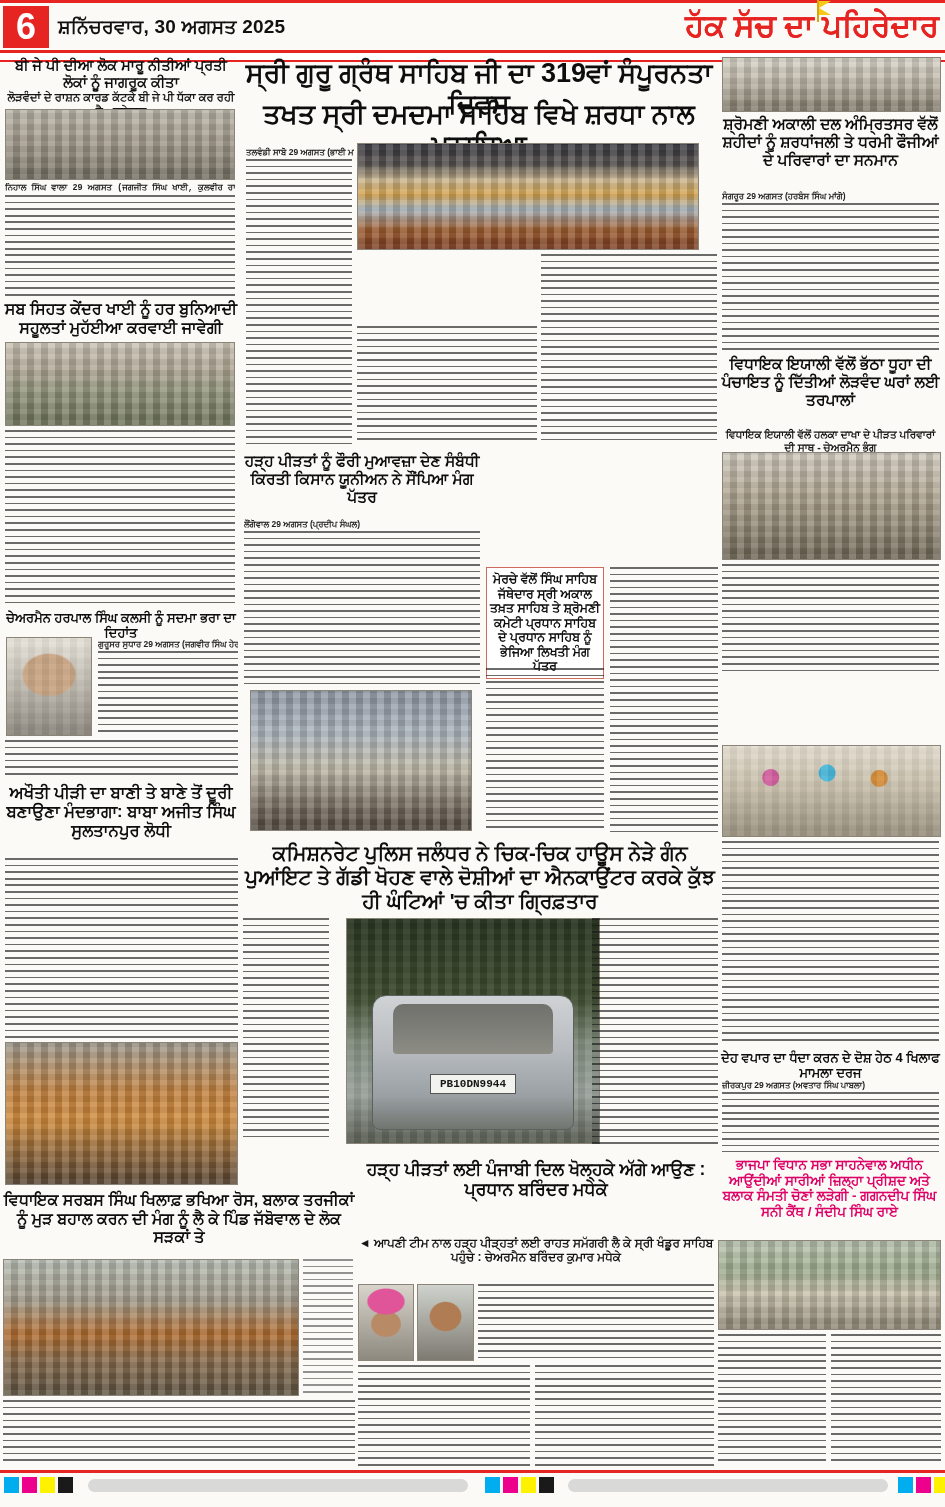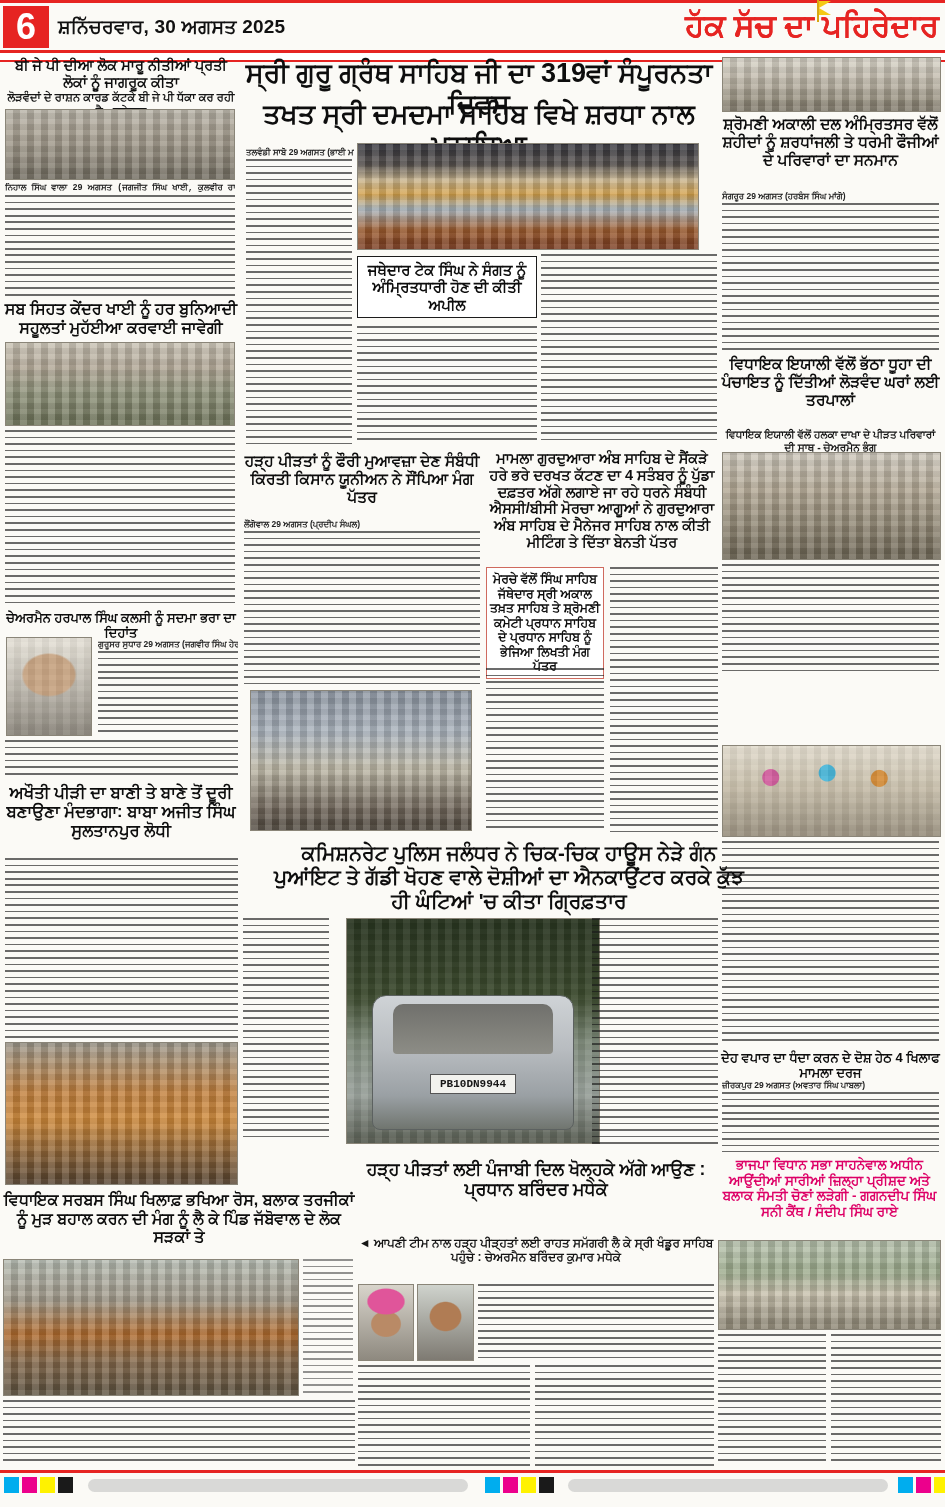--- a/index.html
+++ b/index.html
@@ -105,38 +105,36 @@
   <div class="abs sim" style="left:3px;top:1400px;width:352px;height:66px;"></div>
 
   <div class="abs hl" style="left:244px;top:58px;width:470px;font-size:27px;">ਸ੍ਰੀ ਗੁਰੂ ਗ੍ਰੰਥ ਸਾਹਿਬ ਜੀ ਦਾ 319ਵਾਂ ਸੰਪੂਰਨਤਾ ਦਿਵਸ</div>
   <div class="abs hl" style="left:244px;top:99px;width:470px;font-size:27px;">ਤਖਤ ਸ੍ਰੀ ਦਮਦਮਾ ਸਾਹਿਬ ਵਿਖੇ ਸ਼ਰਧਾ ਨਾਲ ਮਨਾਇਆ</div>
   <div class="abs dl" style="left:246px;top:147px;width:108px;">ਤਲਵੰਡੀ ਸਾਬੋ 29 ਅਗਸਤ (ਭਾਈ ਮਾਨ ਸਿੰਘ)</div>
   <div class="abs sim" style="left:246px;top:159px;width:106px;height:286px;"></div>
   <div class="ph" style="left:357px;top:143px;width:342px;height:107px;
        background:linear-gradient(180deg,#34343c 0%,#57524e 20%,#c8b48e 34%,#d4a14a 48%,#a7b4bd 62%,#9e5c2e 82%,#77391f 100%);">
       <div class="tex"></div>
     </div>
-  <div class="abs boxhl hl" style="left:357px;top:256px;width:180px;font-size:15px;">ਜਥੇਦਾਰ ਟੇਕ ਸਿੰਘ ਨੇ ਸੰਗਤ ਨੂੰ ਅੰਮ੍ਰਿਤਧਾਰੀ ਹੋਣ ਦੀ ਕੀਤੀ ਅਪੀਲ</div>
   <div class="abs sim" style="left:357px;top:326px;width:180px;height:119px;"></div>
   <div class="abs sim" style="left:541px;top:254px;width:176px;height:191px;"></div>
 
   <div class="abs hl" style="left:243px;top:452px;width:238px;font-size:15.5px;">ਹੜ੍ਹ ਪੀੜਤਾਂ ਨੂੰ ਫੌਰੀ ਮੁਆਵਜ਼ਾ ਦੇਣ ਸੰਬੰਧੀ ਕਿਰਤੀ ਕਿਸਾਨ ਯੂਨੀਅਨ ਨੇ ਸੌਂਪਿਆ ਮੰਗ ਪੱਤਰ</div>
   <div class="abs dl" style="left:244px;top:519px;width:236px;">ਲੌਂਗੋਵਾਲ 29 ਅਗਸਤ (ਪ੍ਰਦੀਪ ਸੰਘਲ)</div>
   <div class="abs sim" style="left:244px;top:531px;width:236px;height:155px;"></div>
   <div class="ph" style="left:250px;top:690px;width:222px;height:141px;
        background:linear-gradient(180deg,#8d96a2 0%,#aab3bd 30%,#c0bba9 55%,#70665a 85%,#4e473d 100%);">
       <div class="tex"></div>
     </div>
 
-  <div class="abs hl" style="left:486px;top:450px;width:232px;font-size:14.5px;">ਮਾਮਲਾ ਗੁਰਦੁਆਰਾ ਅੰਬ ਸਾਹਿਬ ਦੇ ਸੈਂਕੜੇ ਹਰੇ ਭਰੇ ਦਰਖਤ ਕੱਟਣ ਦਾ 4 ਸਤੰਬਰ ਨੂੰ ਪੁੱਡਾ ਦਫ਼ਤਰ ਅੱਗੇ ਲਗਾਏ ਜਾ ਰਹੇ ਧਰਨੇ ਸੰਬੰਧੀ ਐਸਸੀ/ਬੀਸੀ ਮੋਰਚਾ ਆਗੂਆਂ ਨੇ ਗੁਰਦੁਆਰਾ ਅੰਬ ਸਾਹਿਬ ਦੇ ਮੈਨੇਜਰ ਸਾਹਿਬ ਨਾਲ ਕੀਤੀ ਮੀਟਿੰਗ ਤੇ ਦਿੱਤਾ ਬੇਨਤੀ ਪੱਤਰ</div>
   <div class="abs boxred hl" style="left:486px;top:567px;width:118px;font-size:12.5px;">ਮੋਰਚੇ ਵੱਲੋਂ ਸਿੰਘ ਸਾਹਿਬ ਜੱਥੇਦਾਰ ਸ੍ਰੀ ਅਕਾਲ ਤਖ਼ਤ ਸਾਹਿਬ ਤੇ ਸ਼੍ਰੋਮਣੀ ਕਮੇਟੀ ਪ੍ਰਧਾਨ ਸਾਹਿਬ ਦੇ ਪ੍ਰਧਾਨ ਸਾਹਿਬ ਨੂੰ ਭੇਜਿਆ ਲਿਖਤੀ ਮੰਗ ਪੱਤਰ</div>
   <div class="abs sim" style="left:610px;top:567px;width:108px;height:265px;"></div>
   <div class="abs sim" style="left:486px;top:668px;width:118px;height:164px;"></div>
 
-  <div class="abs hl" style="left:243px;top:841px;width:474px;font-size:20.5px;margin-left:29px;">ਕਮਿਸ਼ਨਰੇਟ ਪੁਲਿਸ ਜਲੰਧਰ ਨੇ ਚਿਕ-ਚਿਕ ਹਾਊਸ ਨੇੜੇ ਗੰਨ ਪੁਆਂਇਟ ਤੇ ਗੱਡੀ ਖੋਹਣ ਵਾਲੇ ਦੋਸ਼ੀਆਂ ਦਾ ਐਨਕਾਉਂਟਰ ਕਰਕੇ ਕੁੱਝ ਹੀ ਘੰਟਿਆਂ 'ਚ ਕੀਤਾ ਗ੍ਰਿਫ਼ਤਾਰ</div>
+  <div class="abs hl" style="left:243px;top:841px;width:474px;font-size:20.5px;">ਕਮਿਸ਼ਨਰੇਟ ਪੁਲਿਸ ਜਲੰਧਰ ਨੇ ਚਿਕ-ਚਿਕ ਹਾਊਸ ਨੇੜੇ ਗੰਨ ਪੁਆਂਇਟ ਤੇ ਗੱਡੀ ਖੋਹਣ ਵਾਲੇ ਦੋਸ਼ੀਆਂ ਦਾ ਐਨਕਾਉਂਟਰ ਕਰਕੇ ਕੁੱਝ ਹੀ ਘੰਟਿਆਂ 'ਚ ਕੀਤਾ ਗ੍ਰਿਫ਼ਤਾਰ</div>
   <div class="abs sim" style="left:243px;top:918px;width:86px;height:224px;"></div>
   <div class="ph" style="left:346px;top:918px;width:254px;height:226px;
        background:linear-gradient(180deg,#27331f 0%,#3c4a2e 35%,#7e8a7a 55%,#9aa29c 78%,#565b50 100%);">
     <div class="tex" style="opacity:.5"></div>
     <div class="car">
         <div class="win"></div>
       </div>
     <div class="plate" style="left:33%;right:33%;top:69%;height:18px;font-size:11px;">PB10DN9944</div>
   </div>
   <div class="abs sim" style="left:592px;top:918px;width:126px;height:226px;"></div>

